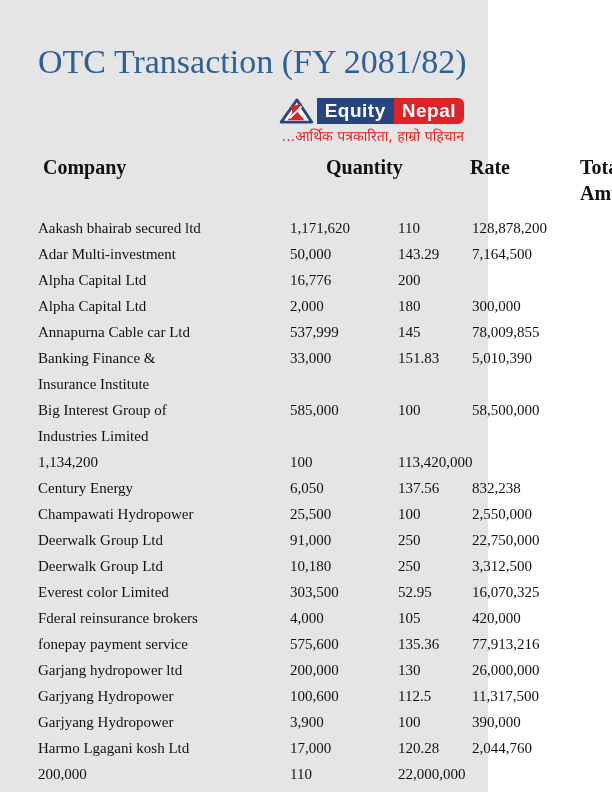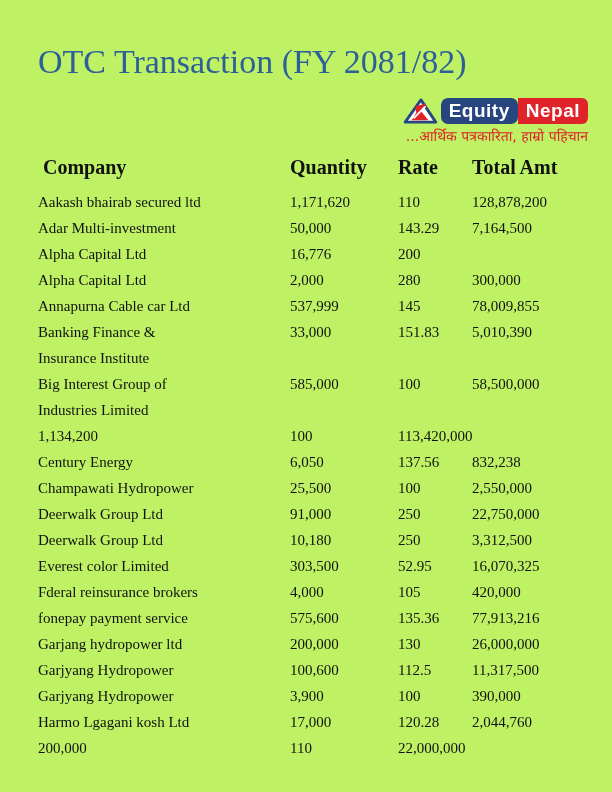--- a/index.html
+++ b/index.html
@@ -5,22 +5,22 @@
   html, body { margin: 0; padding: 0; }
   body {
     width: 612px; height: 792px;
     background: #ffffff;
     font-family: "Liberation Serif", "DejaVu Serif", serif;
     color: #111111;
     overflow: hidden;
   }
   .page {
     position: relative;
-    width: 612px; height: 792px;
-    background: #bef264;
+    width: 488px; height: 792px;
+    background: #e5e5e5;
   }
   .page-title {
     position: absolute;
     left: 38px; top: 42px;
     font-size: 34px;
     line-height: 40px;
     color: #2d5f99;
     white-space: nowrap;
   }
   
@@ -43,21 +43,20 @@
   }
   .logo-equity, .logo-nepal {
     font-family: "Liberation Sans", "DejaVu Sans", sans-serif;
     font-weight: bold;
     font-size: 19px;
     color: #ffffff;
     display: flex;
     align-items: center;
     padding: 0 8px;
     letter-spacing: 0.5px;
-    border-radius: 7px;
   }
   .logo-equity { background: #27457e; }
   .logo-nepal  { background: #e02328; border-radius: 0 6px 6px 0; }
   .logo-tagline {
     margin-top: 2px;
     font-family: "DejaVu Sans", sans-serif;
     font-size: 14px;
     color: #e02328;
     white-space: nowrap;
   }
@@ -70,20 +69,21 @@
   .thead, .trow {
     display: grid;
     grid-template-columns: 252px 108px 74px auto;
     align-items: start;
   }
   .thead {
     font-weight: bold;
     font-size: 20px;
     line-height: 26px;
     margin-bottom: 9px;
+    gap: 36px;
   }
   .thead .th-company { padding-left: 5px; }
   .trow {
     font-size: 15px;
     line-height: 26px;
   }
   .cell-company { white-space: pre; }
   .cell-quantity, .cell-rate, .cell-total { white-space: nowrap; }
 </style>
 </head>
@@ -130,21 +130,21 @@
 
   <div class="trow">
     <div class="cell-company">Alpha Capital Ltd</div>
     <div class="cell-quantity">16,776</div>
     <div class="cell-rate">200</div>
   </div>
 
   <div class="trow">
     <div class="cell-company">Alpha Capital Ltd</div>
     <div class="cell-quantity">2,000</div>
-    <div class="cell-rate">280</div>
+    <div class="cell-rate">180</div>
     <div class="cell-total">300,000</div>
   </div>
 
   <div class="trow">
     <div class="cell-company">Annapurna Cable car Ltd</div>
     <div class="cell-quantity">537,999</div>
     <div class="cell-rate">145</div>
     <div class="cell-total">78,009,855</div>
   </div>
 

